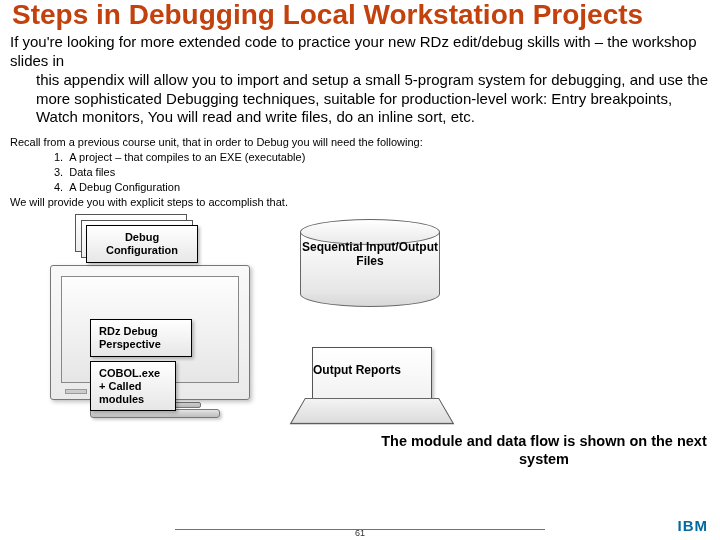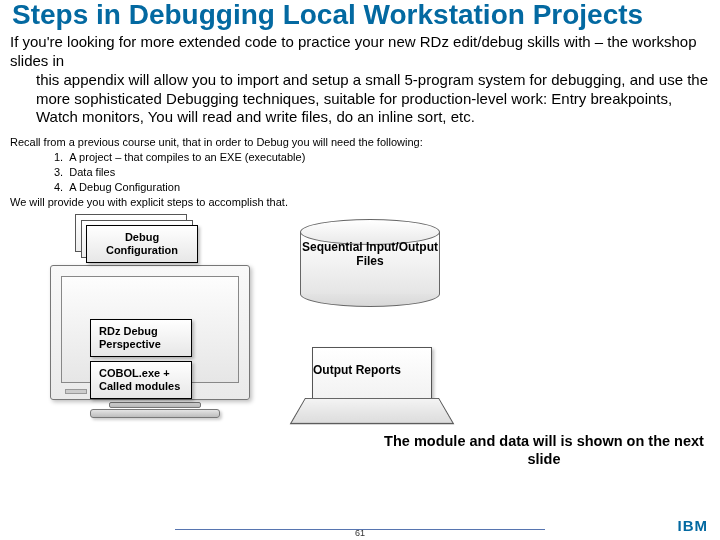--- a/index.html
+++ b/index.html
@@ -8,21 +8,21 @@
     height: 540px;
     font-family: Arial, Helvetica, sans-serif;
     background: #fff;
     color: #000;
     position: relative;
     overflow: hidden;
   }
   .title {
     font-size: 28px;
     font-weight: bold;
-    color: #0369a1;
+    color: #c2410c;
     line-height: 1.05;
     padding: 0 24px 4px 12px;
   }
   .intro {
     font-size: 15px;
     line-height: 1.25;
     padding: 0 10px 8px 10px;
   }
   .intro .hang {
     padding-left: 26px;
@@ -106,21 +106,21 @@
     position:absolute;
     border:1px solid #555;
     background: linear-gradient(#fff,#eee);
     width:100%; height:100%;
     left:-6px; top:-6px;
     z-index:-1;
   }
   .callout.stack::after { left:-12px; top:-12px; z-index:-2; }
   .debug-config { left: 66px; top: 6px; width: 112px; }
   .rdz-persp  { left: 70px; top: 100px; width: 102px; text-align:left; padding-left:8px;}
-  .cobol-mod  { left: 70px; top: 142px; width: 102px; text-align:left; padding-left:8px;}
+  .cobol-mod  { left: 70px; top: 142px; width: 86px; text-align:left; padding-left:8px;}
   
   .cylinder {
     position: absolute;
     left: 280px; top: 0px;
     width: 148px; height: 85px;
   }
   .cyl-body {
     position:absolute; left:0; top:13px; width:140px; height:62px;
     background: linear-gradient(#fff,#e5e5e5);
     border-left:1px solid #666; border-right:1px solid #666;
@@ -213,18 +213,18 @@
     <div class="cyl-bot"></div>
     <div class="cyl-body"></div>
     <div class="cyl-top"></div>
     <div class="cyl-label">Sequential Input/Output Files</div>
   </div>
 
   <div class="report">
     <div class="report-label">Output Reports</div>
   </div>
 
-  <div class="nextslide">The module and data will is shown on the next slide</div>
+  <div class="nextslide">The module and data flow is shown on the next system</div>
 </div>
 
 <div class="footer-line"></div>
 <div class="pagenum">61</div>
 <div class="ibm-fallback" style="position:absolute; right:12px; bottom:6px;">IBM</div>
 
 </body></html>

